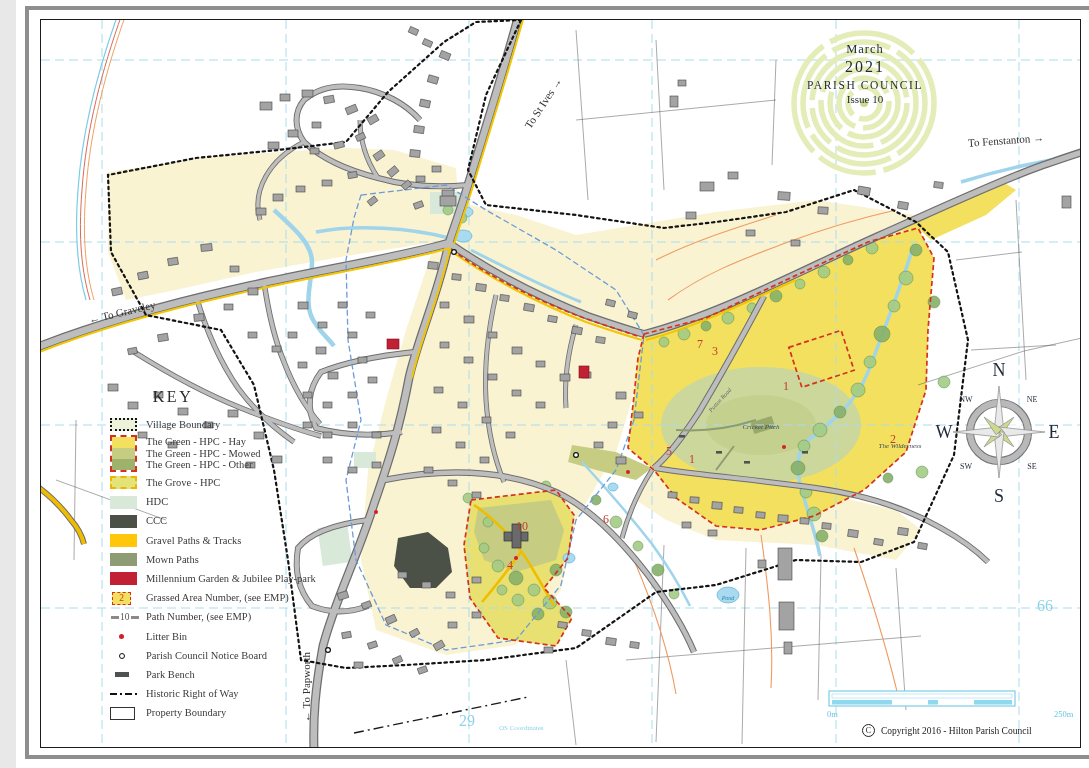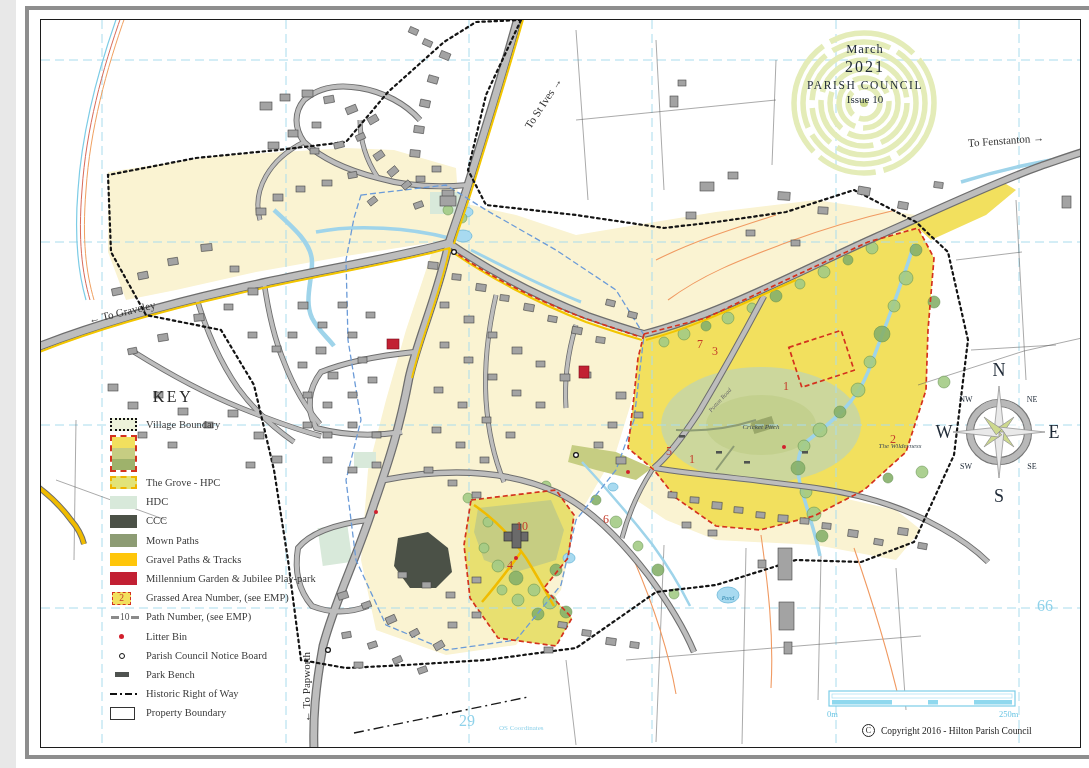--- a/index.html
+++ b/index.html
@@ -542,20 +542,23 @@
             <div class="klabel">Village Boundary</div>
           </div>
           <div class="krow">
             <div class="swwrap">
               <div class="sw sw-green-hpc">
                 <div class="band band-hay"></div>
                 <div class="band band-mowed"></div>
                 <div class="band band-other"></div>
               </div>
             </div>
+            <div class="klabel" style="white-space: pre-line;">The Green - HPC - Hay
+The Green - HPC - Mowed
+The Green - HPC - Other</div>
           </div>
           <div class="krow">
             <div class="swwrap">
               <div class="sw sw-grove-hpc"></div>
             </div>
             <div class="klabel">The Grove - HPC</div>
           </div>
           <div class="krow">
             <div class="swwrap">
               <div class="sw sw-hdc"></div>
@@ -563,29 +566,29 @@
             <div class="klabel">HDC</div>
           </div>
           <div class="krow">
             <div class="swwrap">
               <div class="sw sw-ccc"></div>
             </div>
             <div class="klabel">CCC</div>
           </div>
           <div class="krow">
             <div class="swwrap">
+              <div class="sw sw-gravel"></div>
+            </div>
+            <div class="klabel">Gravel Paths &amp; Tracks</div>
+          </div>
+          <div class="krow">
+            <div class="swwrap">
               <div class="sw sw-mown-paths"></div>
             </div>
             <div class="klabel">Mown Paths</div>
-          </div>
-          <div class="krow">
-            <div class="swwrap">
-              <div class="sw sw-gravel"></div>
-            </div>
-            <div class="klabel">Gravel Paths &amp; Tracks</div>
           </div>
           <div class="krow">
             <div class="swwrap">
               <div class="sw sw-millennium"></div>
             </div>
             <div class="klabel">Millennium Garden &amp; Jubilee Play-park</div>
           </div>
           <div class="krow">
             <div class="swwrap">
               <div class="sw sw-area-number">2</div>
@@ -638,21 +641,21 @@
   <span class="abs ctr cmp cmp-big" style="left:983px;top:370px;">N</span>
   <span class="abs ctr cmp cmp-big" style="left:983px;top:496px;">S</span>
   <span class="abs ctr cmp cmp-big" style="left:1038px;top:432px;">E</span>
   <span class="abs ctr cmp cmp-big" style="left:928px;top:432px;">W</span>
   <span class="abs ctr cmp cmp-sm" style="left:950px;top:399px;">NW</span>
   <span class="abs ctr cmp cmp-sm" style="left:1016px;top:399px;">NE</span>
   <span class="abs ctr cmp cmp-sm" style="left:950px;top:466px;">SW</span>
   <span class="abs ctr cmp cmp-sm" style="left:1016px;top:466px;">SE</span>
 
   <span class="scale-lbl" style="left:811px;top:709px;">0m</span>
-  <span class="scale-lbl" style="left:983px;top:709px;text-align:center;">250m</span>
+  <span class="scale-lbl" style="left:1038px;top:709px;text-align:center;">250m</span>
 
   <div class="copyright">
     <span class="c-circle">C</span>
     <span class="c-text">Copyright 2016 - Hilton Parish Council</span>
   </div>
 
   <span class="grid-num" style="left:443px;top:712px;">29</span>
   <span class="grid-num" style="left:1021px;top:597px;">66</span>
   <span class="grid-note" style="left:483px;top:724px;text-align:center;">OS Coordinates</span>
 

